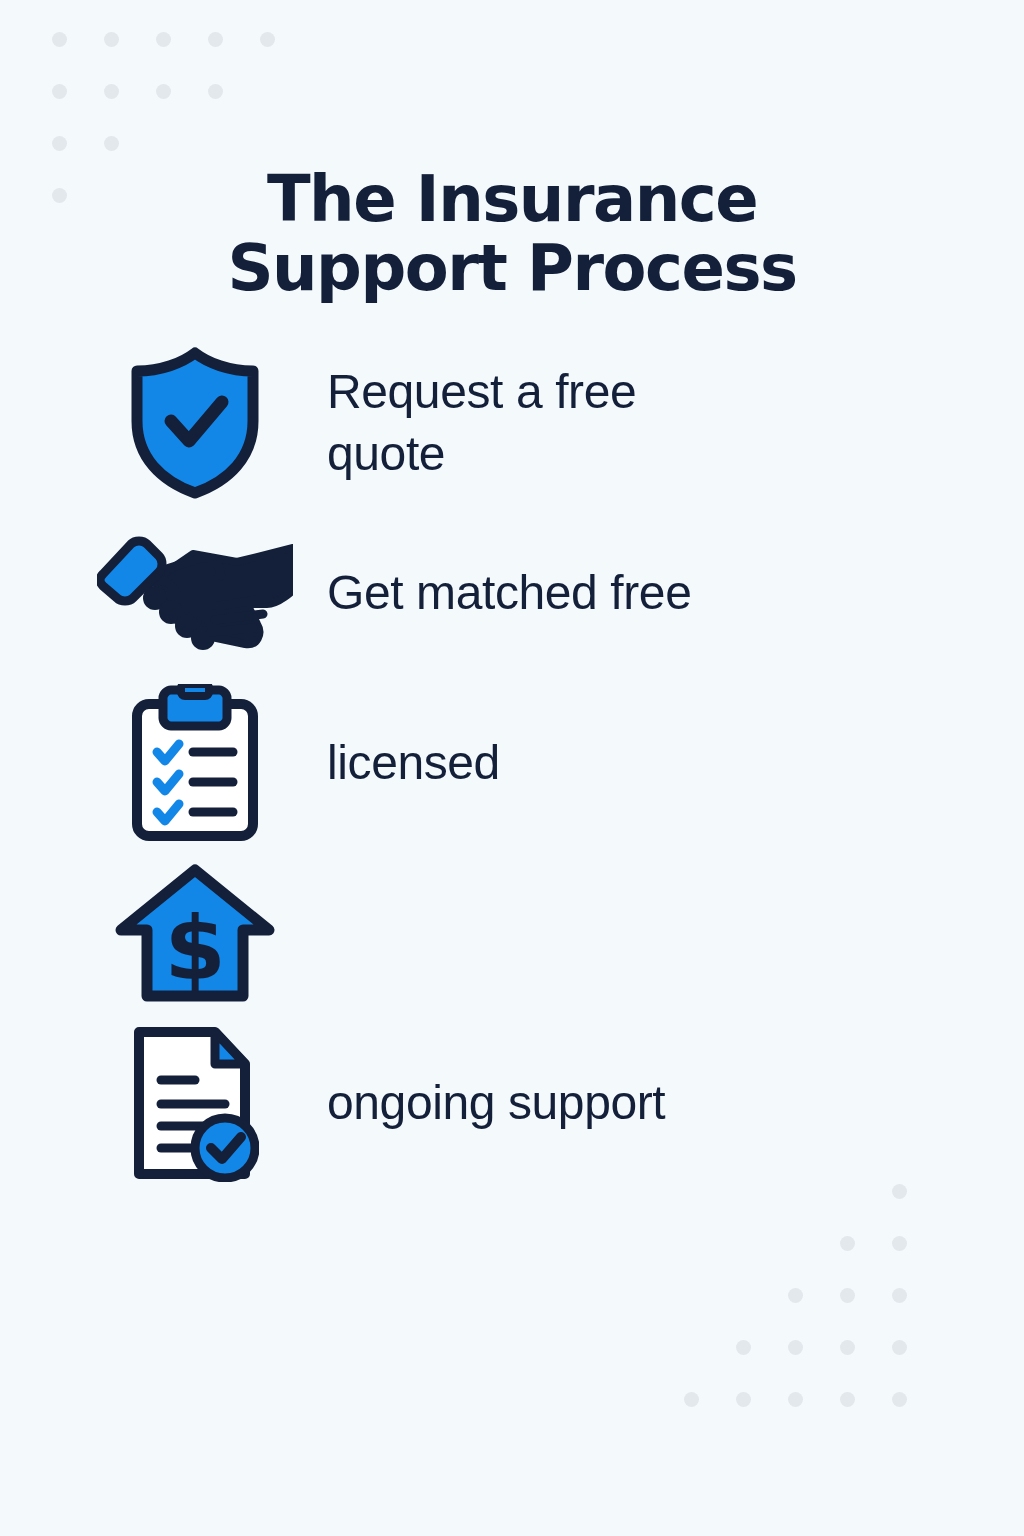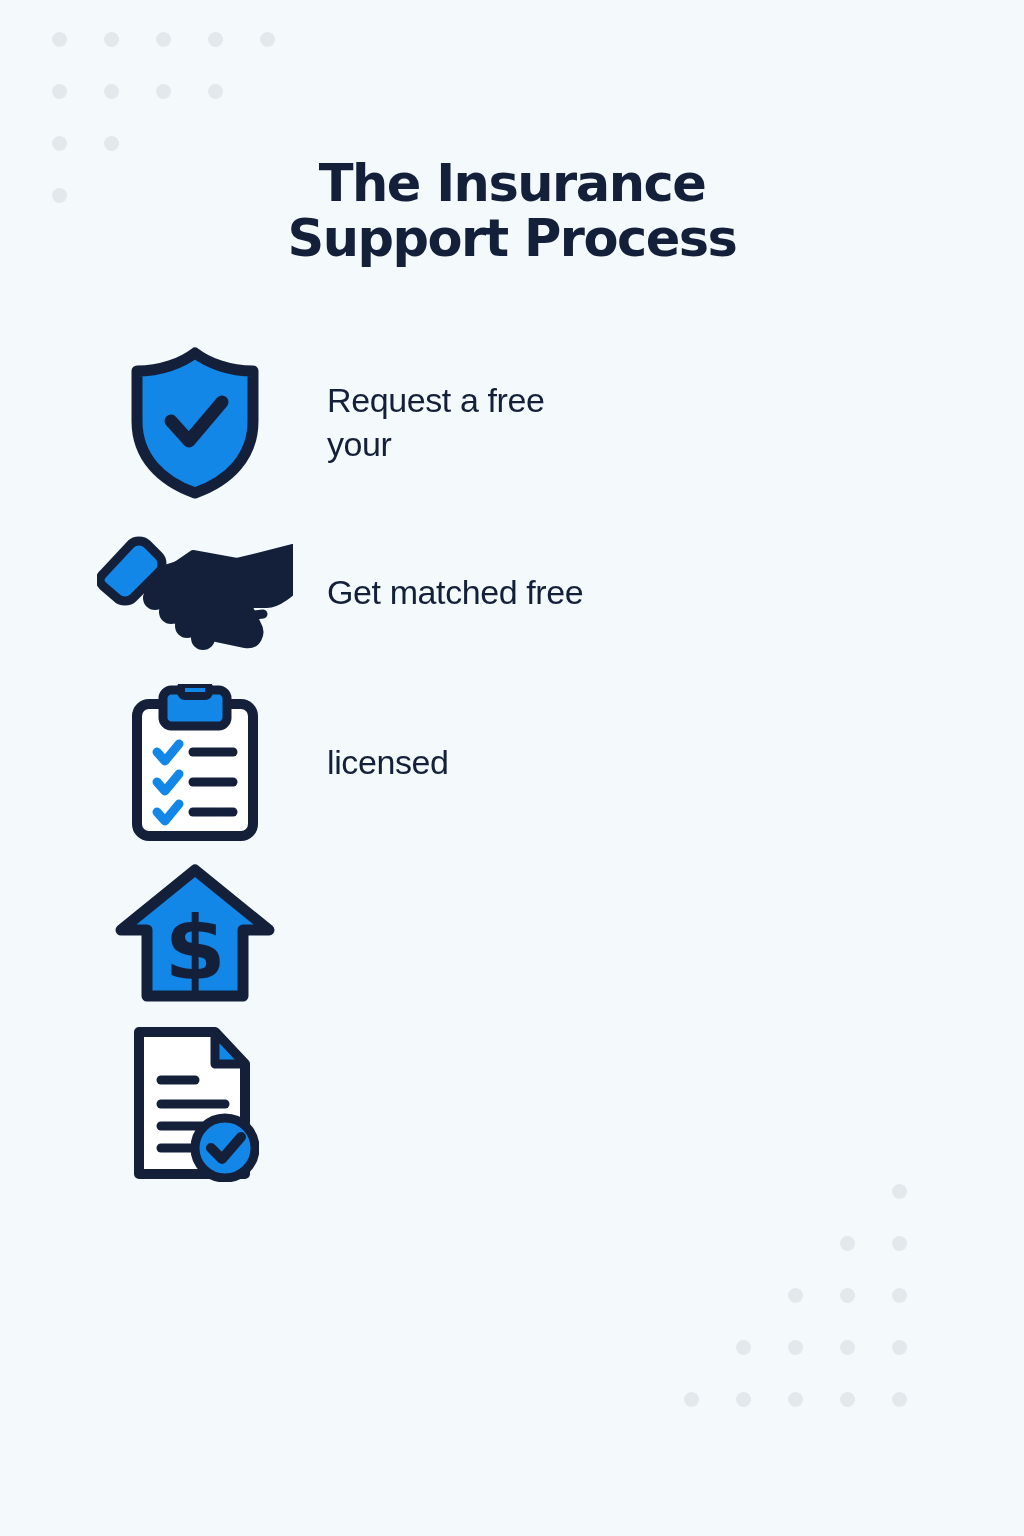--- a/index.html
+++ b/index.html
@@ -33,21 +33,21 @@
   
   .title {
     position: absolute;
     top: 122px;
     left: 0;
     width: 1024px;
     text-align: center;
     color: #14203a;
     font-family: "DejaVu Sans", sans-serif;
     font-weight: 700;
-    font-size: 51px;
+    font-size: 64px;
     line-height: 1.08;
     letter-spacing: -1.5px;
   }
   .title .line { display: block; }
 
   
   .steps {
     position: absolute;
     top: 338px;
     left: 0;
@@ -66,21 +66,21 @@
     height: 160px;
     display: flex;
     align-items: center;
     justify-content: center;
   }
   .step-icon svg { display: block; }
   .step-text {
     color: #14203a;
     font-family: "Liberation Sans", sans-serif;
     font-weight: 400;
-    font-size: 34px;
+    font-size: 48px;
     line-height: 1.29;
     letter-spacing: -0.4px;
     margin-left: 32px;
   }
   .step-text .tline { display: block; }
 </style>
 </head>
 <body>
 
 <div class="dots" id="dots-top-left">
@@ -125,21 +125,21 @@
 
   <div class="step">
     <div class="step-icon">
       <svg width="136" height="152" viewBox="0 0 136 152" fill="none" aria-hidden="true">
         <path d="M10 24 C34 24 55 16 68 6 C81 16 102 24 126 24 L126 74 C126 110 102 134 68 146 C34 134 10 110 10 74 Z" fill="#1287e8" stroke="#14203a" stroke-width="11" stroke-linejoin="round"></path>
         <path d="M44 74 L62 94 L95 55" stroke="#14203a" stroke-width="13" stroke-linecap="round" stroke-linejoin="round" fill="none"></path>
       </svg>
     </div>
     <div class="step-text">
       <span class="tline">Request a free</span>
-      <span class="tline">your</span>
+      <span class="tline">quote</span>
     </div>
   </div>
 
   <div class="step">
     <div class="step-icon">
       <svg width="196" height="130" viewBox="0 0 196 130" fill="none" aria-hidden="true">
 
         <path d="M196 20 L196 62 C196 62 182 76 170 76 L150 76 L160 96 C166 106 160 118 148 116
                  L110 108 L72 88 L58 52 L96 26 L140 34 Z" fill="#14203a" stroke="#14203a" stroke-width="8" stroke-linejoin="round"></path>
 
@@ -208,16 +208,17 @@
         <path d="M30 56 L64 56" stroke="#14203a" stroke-width="9" stroke-linecap="round"></path>
         <path d="M30 80 L94 80" stroke="#14203a" stroke-width="9" stroke-linecap="round"></path>
         <path d="M30 102 L94 102" stroke="#14203a" stroke-width="9" stroke-linecap="round"></path>
         <path d="M30 124 L68 124" stroke="#14203a" stroke-width="9" stroke-linecap="round"></path>
 
         <circle cx="94" cy="124" r="30" fill="#1287e8" stroke="#14203a" stroke-width="9"></circle>
         <path d="M80 124 L91 135 L110 113" stroke="#14203a" stroke-width="10" stroke-linecap="round" stroke-linejoin="round" fill="none"></path>
       </svg>
     </div>
     <div class="step-text">
+      <span class="tline">ongoing support</span>
     </div>
   </div>
 
 </div>
 
 </body></html>

